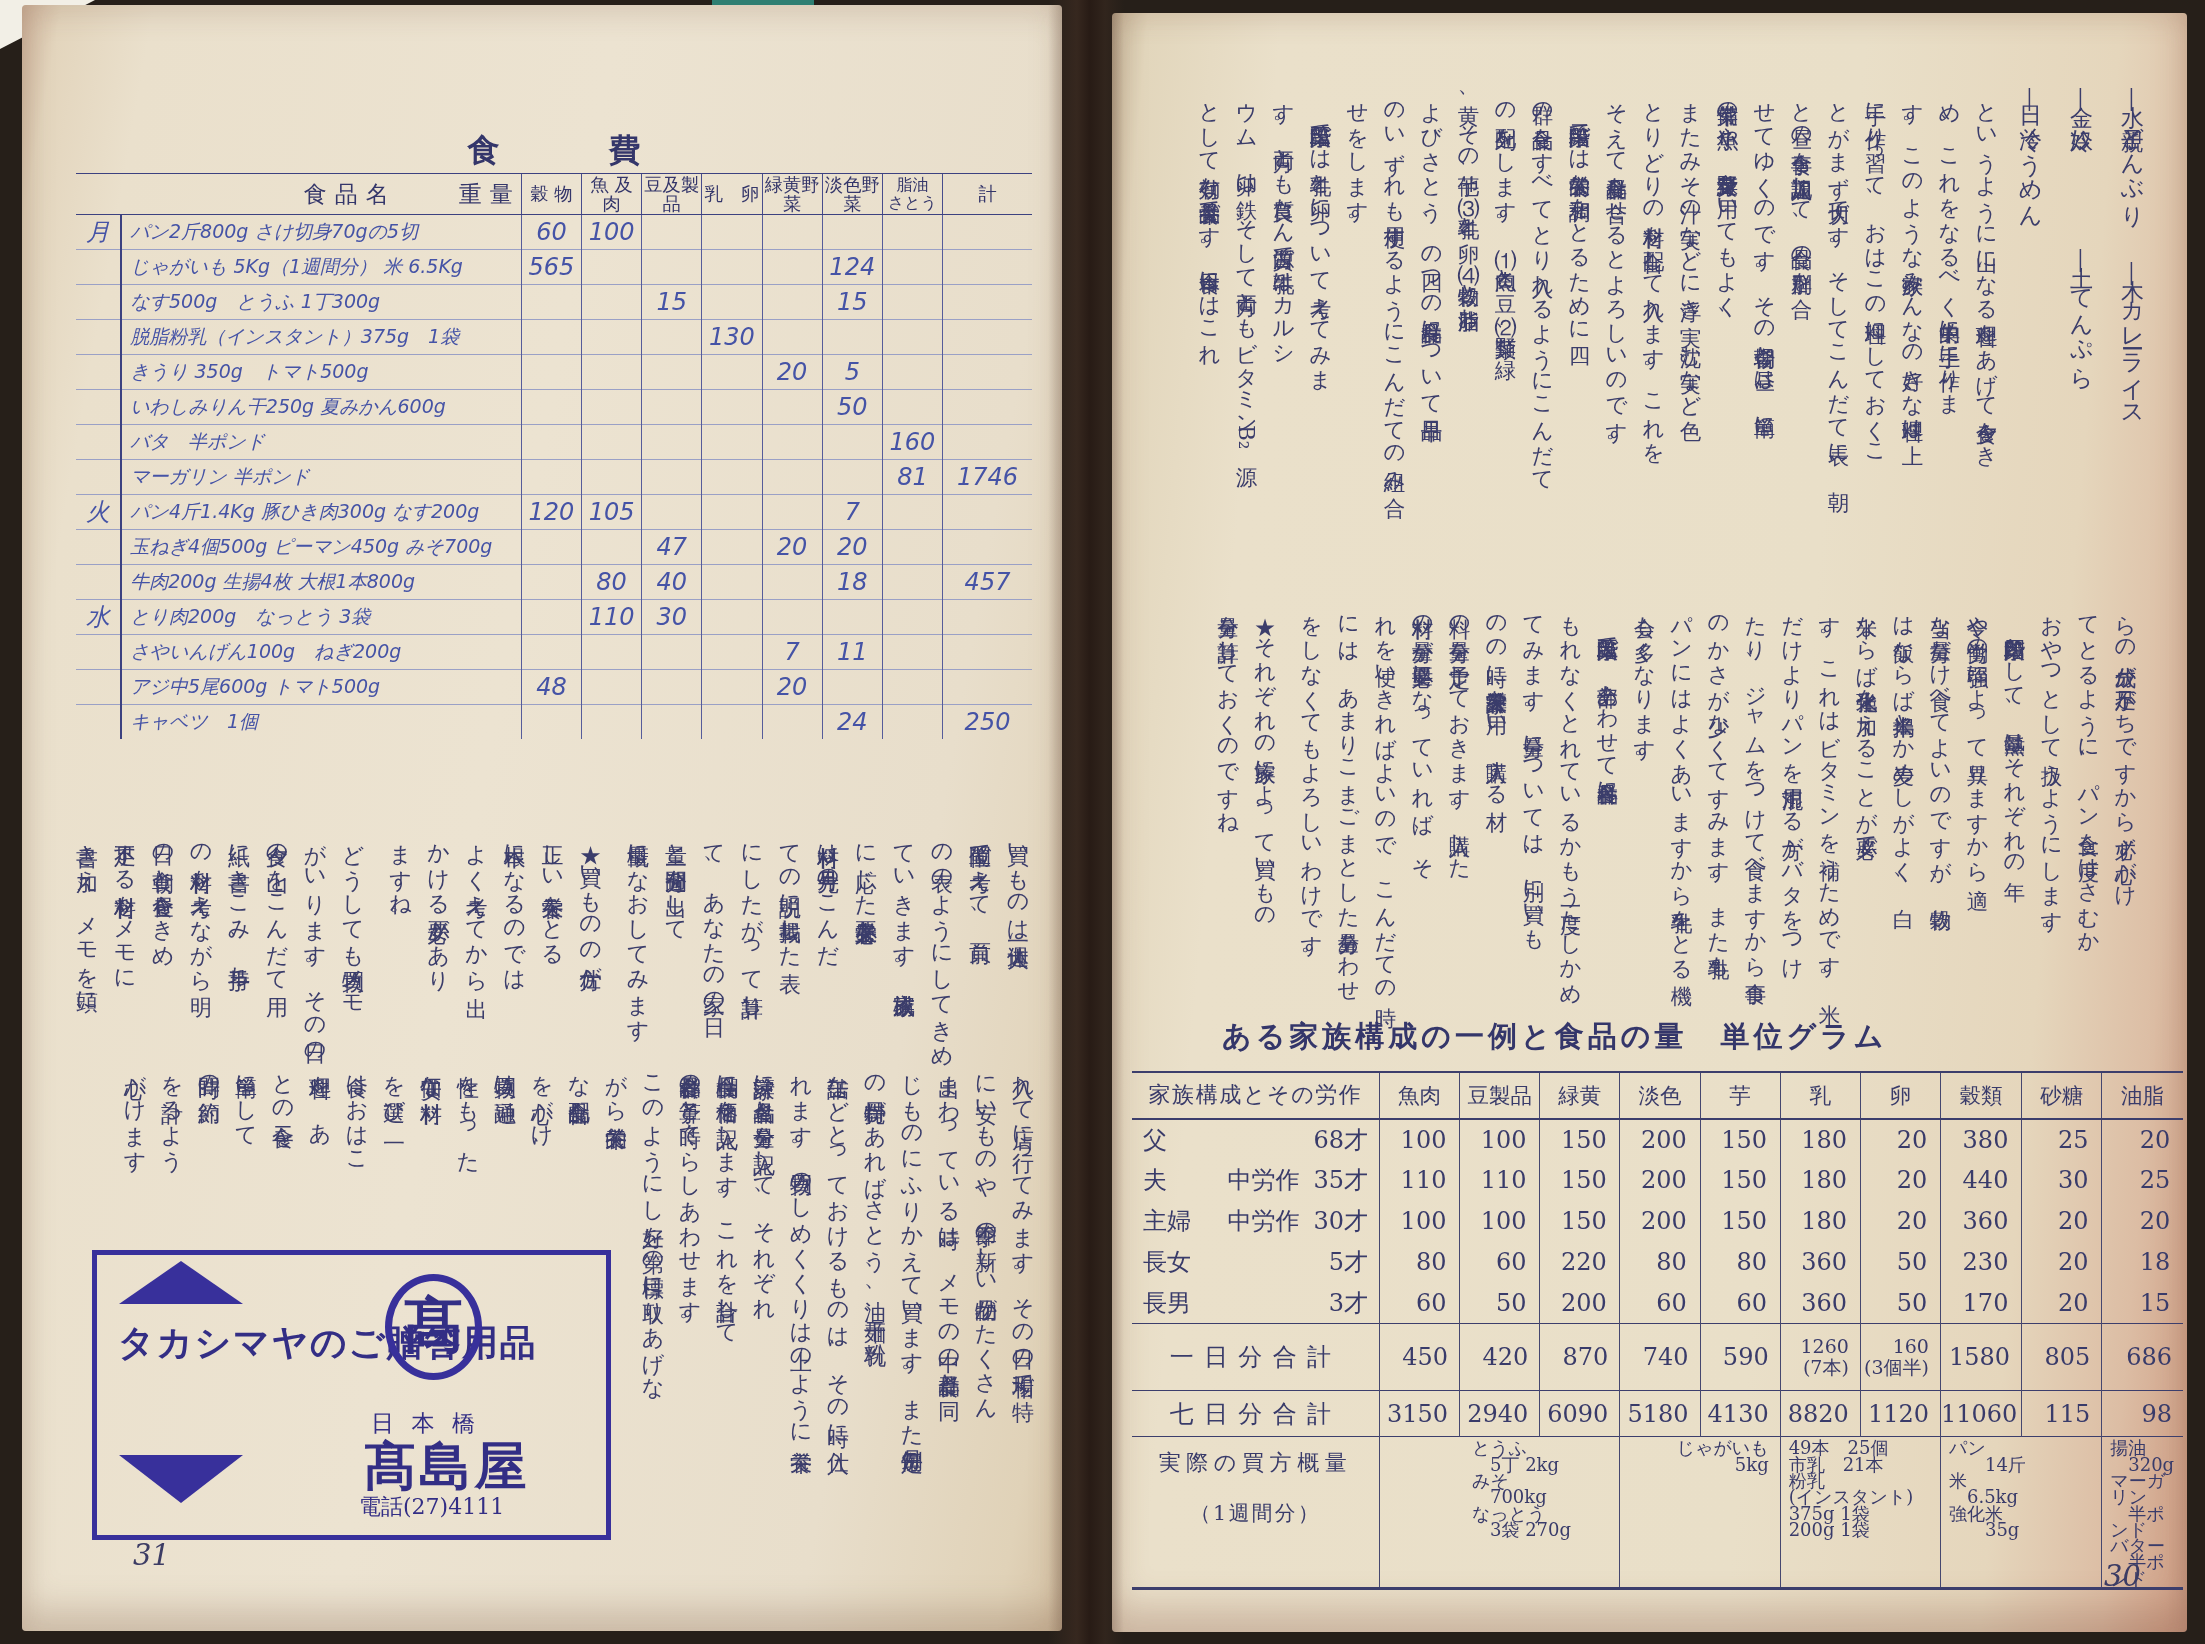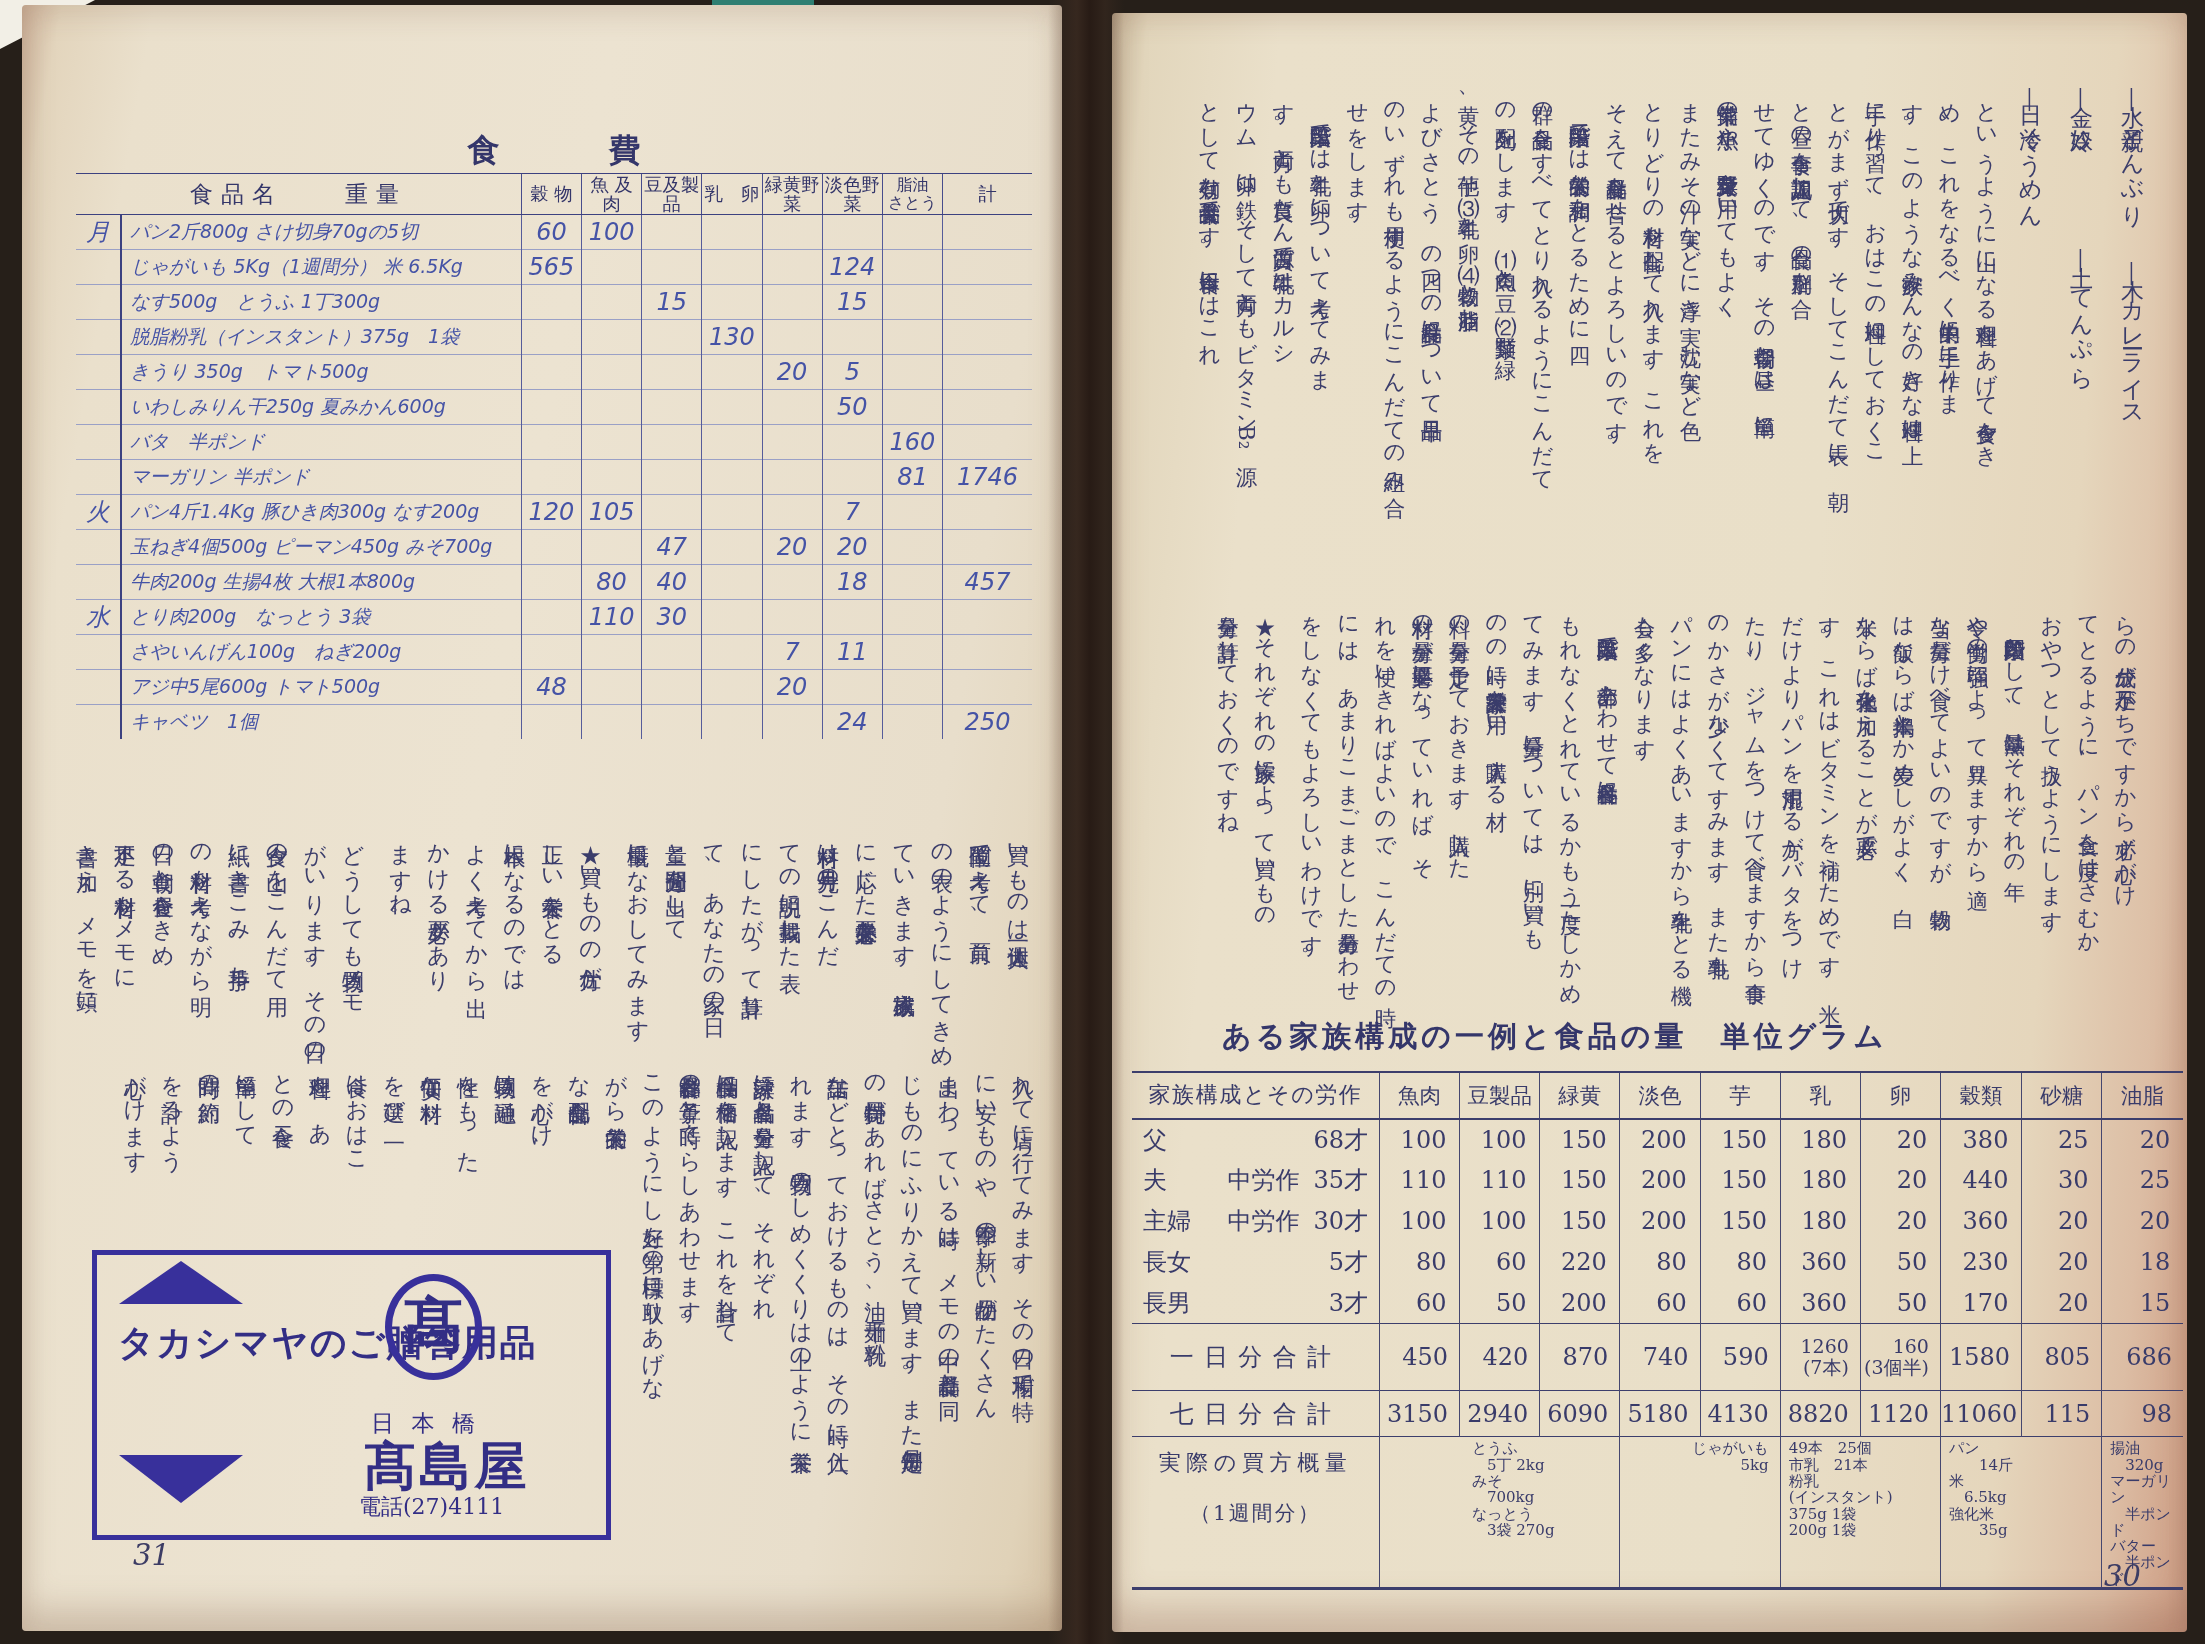--- a/index.html
+++ b/index.html
@@ -22,21 +22,21 @@
   .page-right{left:1112px;top:12.7px;width:1075px;height:1619px;
     background:linear-gradient(95deg,#c9ba9e 0%,#e2d6bc 3%,#eae0ca 14%,#e9dfc8 62%,#e5d6bc 83%,#dcbda4 93%,#d2a68d 98%,#c89a83 100%);
     box-shadow:inset 0 -24px 35px rgba(130,80,60,.28), inset 0 12.7px 20.7px rgba(130,90,65,.12);}
   
   table{border-collapse:collapse;table-layout:fixed;}
   .expense{position:absolute;left:54px;top:124px;width:956px;color:#34366a;}
   .expense th,.expense td{padding:0;overflow:hidden;}
   .expense .title-cell{height:41px;text-align:center;font-size:32px;font-weight:bold;
     letter-spacing:3.4em;padding-left:3.4em;border-bottom:1.6px solid #3c4180;}
   .expense .hrow th{height:40px;font-size:18.3px;font-weight:normal;border-left:1.6px solid #474c8c;border-bottom:1.6px solid #3c4180;line-height:1.05;}
-  .expense .hrow th.namehead{font-size:23px;letter-spacing:8px;border-left:none;}
+  .expense .hrow th.namehead{font-size:23px;letter-spacing:8px;border-left:none;text-align:right;}
   .expense tr.r{height:35px;}
   .expense tr.r td{border-top:1.1px solid #9aa0c6;border-left:1.3px solid #565c9a;}
   .expense tr.r td.dday{border-left:none;}
   .expense td.fname{border-left:2.1px solid #3c4180 !important;}
   .hand{font-family:"DejaVu Sans", sans-serif;font-style:italic;color:#4553a6;}
   .expense td.dday{text-align:center;font-size:24px;}
   .expense td.fname{font-size:19px;padding-left:8px;white-space:nowrap;}
   .expense td.num{text-align:center;font-size:24px;}
   .twoLine{display:block;font-size:16px;line-height:17.5px;}
   
@@ -89,21 +89,21 @@
   .family tr.trow{height:67px;}
   .family tr.trow2{height:46px;}
   .family td.tlabel{text-align:center;font-size:24px;letter-spacing:10.3px;}
   .family td.tnum{text-align:right;padding-right:11px;font-size:24px;white-space:pre-line;line-height:24px;}
   .family td.tnum.small2{font-size:19px;line-height:21.5px;}
   .family tr.prow{height:99px;}
   .family tr.prow td{border-top:1.9px solid #3c3e6c;vertical-align:top;}
   .family td.plabel{text-align:center;font-size:22px;}
   .family .plabel .l1{letter-spacing:5.6px;margin-top:11px;}
   .family .plabel .l2{letter-spacing:2.4px;margin-top:20.7px;font-size:20.7px;}
-  .family td.pcell{font-size:15px;line-height:16.3px;white-space:pre-line;padding:3.2px 4.8px 0 8px;margin-top:28px;}
+  .family td.pcell{font-size:18px;line-height:16.3px;white-space:pre-line;padding:3.2px 4.8px 0 8px;margin-top:28px;}
   .family td.pcell.beans{padding-left:92px;}
   .family td.pcell.potato{text-align:right;padding-right:11px;}
 </style>
 </head>
 <body>
 
 <div class="corner-white"></div>
 <div class="teal-strip"></div>
 <div class="spine-shadow"></div>
 

